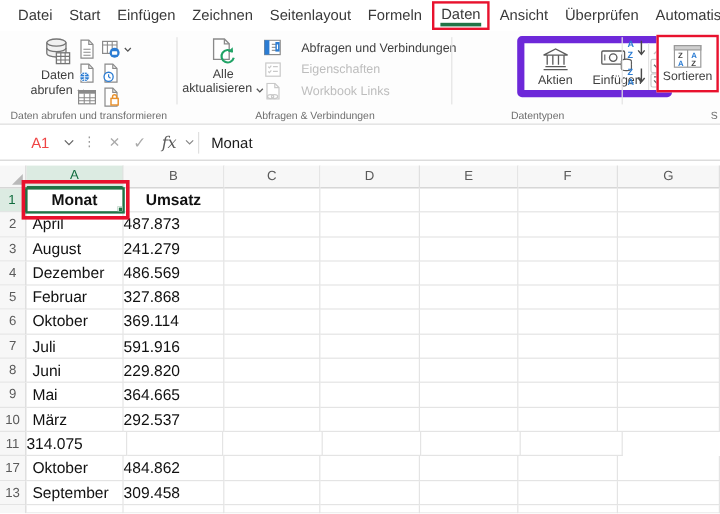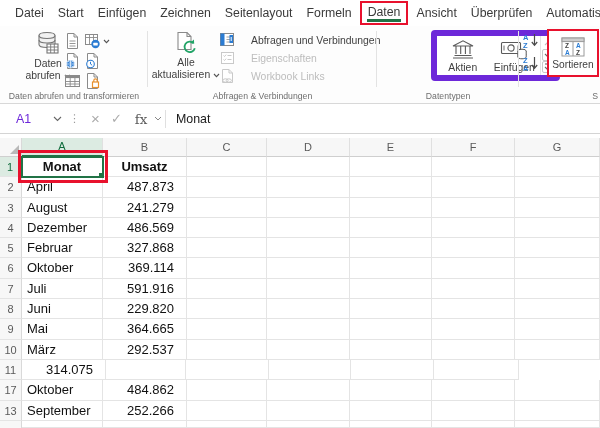--- a/index.html
+++ b/index.html
@@ -49,28 +49,28 @@
 
   .sortcol { position:absolute; left:3px; top:6px; display:flex; flex-direction:column; gap:6px; }
   .sortbig { position:absolute; left:28px; top:3px; width:52px; height:48px; border:2.6px solid #e8112d;
              display:flex; flex-direction:column; align-items:center; justify-content:center; gap:2px;
              font-size:10.2px; color:#3f3f3f; background:#fff; }
   .g4 .glabel { text-align:right; padding-right:2px; }
 
   
   .fbar { position:absolute; top:104px; left:0; width:600px; height:30px; background:#fff;
           border-bottom:1px solid #d4d4d4; display:flex; align-items:center; }
-  .namebox { width:62px; padding-left:16px; font-size:12.4px; color:#6d28d9; display:flex;
+  .namebox { width:62px; padding-left:26px; font-size:12.4px; color:#ef4444; display:flex;
              align-items:center; justify-content:space-between; }
   .fbar .vline { width:1px; height:18px; background:#e0e0e0; }
   .fbtn { display:flex; align-items:center; justify-content:center; }
   .dots { color:#9a9a9a; font-size:11px; margin:0 5px 0 7px; }
   .xicon { color:#ababab; font-size:15px; width:21px; }
   .vicon { color:#ababab; font-size:13px; width:21px; }
-  .fxicon { font-family:"DejaVu Serif", serif; font-size:13.5px; color:#5c5c5c;
+  .fxicon { font-family:"DejaVu Serif", serif; font-style:italic; font-size:13.5px; color:#5c5c5c;
             width:20px; margin-left:4px;text-align:center; }
   .fchev { width:14px; }
   .fvalue { margin-left:10px; font-size:12.4px; color:#1a1a1a; }
 
   
   .sheet { position:absolute; top:138px; left:0; width:600px; }
   .hdr-row { display:flex; height:19px; }
   .corner { width:22px; flex:none; background:#f7f7f7; border-right:1px solid #d9d9d9;
             border-bottom:1px solid #cfcfcf; position:relative; }
   .corner .tri { position:absolute; right:2px; bottom:2px; width:0; height:0;
@@ -82,21 +82,21 @@
   .row { display:flex; height:20.3px; }
   .gut { width:22px; flex:none; background:#f7f7f7; border-right:1px solid #d9d9d9;
          border-bottom:1px solid #e4e4e4; font-size:11px; color:#5a5a5a; text-align:center;
          line-height:20px; }
   .gut.sel { background:#dcebe2; color:#0f6b3c; border-right:2px solid #217346; }
   .c { flex:none; border-right:1px solid #e4e4e4; border-bottom:1px solid #e4e4e4;
        font-size:13px; color:#111; line-height:19.5px; white-space:nowrap; overflow:hidden; }
   .w-a { width:81px; } .w-b { width:84px; } .w-c { width:80px; } .w-d { width:83px; }
   .w-e { width:82px; } .w-f { width:83px; } .w-g { width:85px; }
   .c.txt { padding-left:5px; }
-  .c.num { text-align:right; padding-right:12px; }
+  .c.num { text-align:left; padding-right:12px; }
   .c.hdrcell { font-weight:bold; text-align:center; padding:0; }
   .c.selcell { position:relative; outline:2px solid #217346; outline-offset:-1px; z-index:2; }
   .c.selcell .handle { position:absolute; right:-1px; bottom:-1px; width:5px; height:5px;
                        background:#217346; border:1px solid #fff; z-index:3; }
   .sliver { display:flex; height:7px; }
   .sliver .gut { border-bottom:none; }
 
   
   .anno { position:absolute; border:3px solid #e8112d; z-index:5; pointer-events:none; }
   .anno-a1 { left:18px; top:150px; width:90px; height:33px; }
@@ -499,21 +499,21 @@
       <div class="c w-c"></div>
         <div class="c w-d"></div>
         <div class="c w-e"></div>
         <div class="c w-f"></div>
         <div class="c w-g"></div>
     </div>
 
     <div class="row">
       <div class="gut">13</div>
       <div class="c txt w-a">September</div>
-      <div class="c num w-b">252.266</div>
+      <div class="c num w-b">309.458</div>
       <div class="c w-c"></div>
         <div class="c w-d"></div>
         <div class="c w-e"></div>
         <div class="c w-f"></div>
         <div class="c w-g"></div>
     </div>
 
     <div class="sliver">
       <div class="gut"></div>
       <div class="c w-a"></div>

